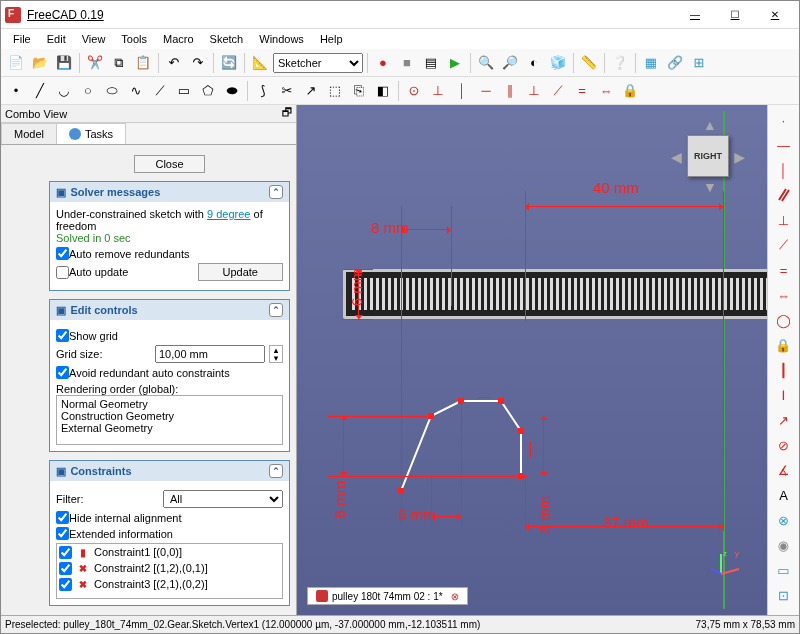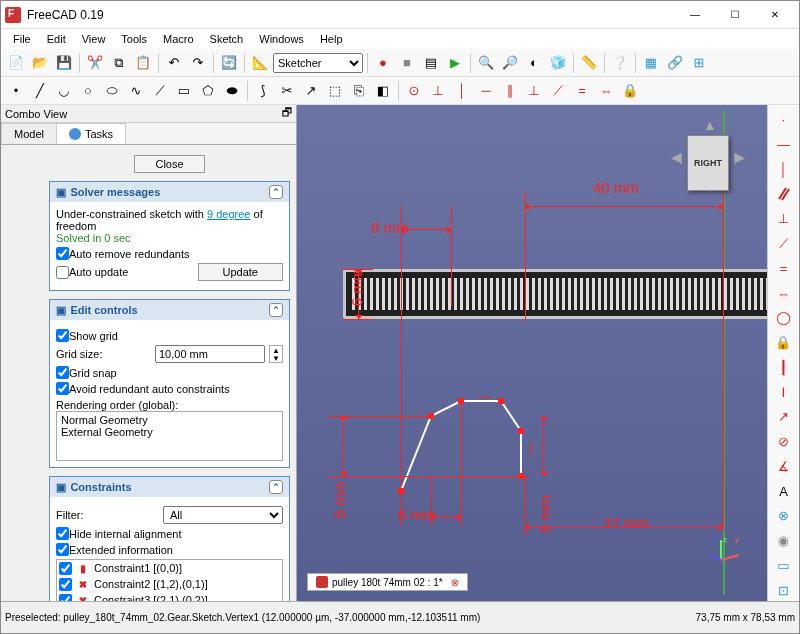--- a/index.html
+++ b/index.html
@@ -1,17 +1,17 @@
 <!DOCTYPE html>
 <html><head>
 <meta charset="utf-8">
 <style>
 * { box-sizing: border-box; margin: 0; padding: 0; font-family: "Segoe UI", Tahoma, sans-serif; }
 body { width: 800px; height: 634px; background: #f0f0f0; display: flex; flex-direction: column; border: 1px solid #888; }
-.titlebar { height: 28px; background: #fff; display: flex; align-items: center; padding: 0 4px; border-bottom: 1px solid #ddd; }
+.titlebar { height: 28px; background: #fff; display: flex; align-items: center; padding: 0 4px; border-bottom: 1px solid #ddd; text-decoration: underline; }
 .titlebar .icon { width: 16px; height: 16px; background: #c33; margin-right: 6px; border-radius: 2px; position: relative; }
 .titlebar .icon::before { content:"F"; color:#fff; font-size:10px; position:absolute; left:3px; top:1px; font-weight:bold; }
 .titlebar .title { flex: 1; font-size: 12px; }
 .winbtns { display: flex; }
 .winbtn { width: 40px; height: 28px; display:flex; align-items:center; justify-content:center; font-size:10px; }
 .menubar { height: 20px; display:flex; align-items:center; padding: 0 4px; font-size:11px; background:#fff; }
 .menubar span { padding: 0 8px; }
 .toolbar { height: 28px; display:flex; align-items:center; padding: 2px 4px; gap:2px; background:#f8f8f8; border-bottom:1px solid #ddd; flex-wrap:nowrap; overflow:hidden; }
 .tbtn { width: 22px; height: 22px; display:flex; align-items:center; justify-content:center; font-size:13px; border-radius:2px; flex-shrink:0; }
 .tsep { width:1px; height:20px; background:#ccc; margin:0 2px; flex-shrink:0; }
@@ -54,30 +54,30 @@
 .arrow-l::before,.arrow-r::after,.arrow-u::before,.arrow-d::after { content:""; position:absolute; width:0;height:0; border:4px solid transparent; }
 .arrow-l::before { left:-4px; top:-3.5px; border-right-color:#ff2020; }
 .arrow-r::after { right:-4px; top:-3.5px; border-left-color:#ff2020; }
 .arrow-u::before { top:-4px; left:-3.5px; border-bottom-color:#ff2020; }
 .arrow-d::after { bottom:-4px; left:-3.5px; border-top-color:#ff2020; }
 .belt { position:absolute; left:40px; right:-30px; top:158px; height:50px; background:#222; border:3px solid #c8c8c8; border-radius:2px; }
 .teeth { position:absolute; left:6px; right:6px; top:6px; bottom:6px; background: repeating-linear-gradient(90deg,#ddd 0 3px,#222 3px 6px); }
 .sketch { position:absolute; stroke:#fff; fill:none; stroke-width:2; }
 .node { position:absolute; width:6px; height:6px; background:#ff2020; transform:translate(-3px,-3px); }
 .navcube { position:absolute; top:10px; right:18px; width:70px; height:70px; }
-.cube-face { position:absolute; left:14px; top:14px; width:42px; height:56px; background:#dcdcdc; border:1px solid #888; display:flex; align-items:center; justify-content:center; font-size:9px; font-weight:bold; color:#333; box-shadow:2px 2px 4px rgba(0,0,0,.4); }
+.cube-face { position:absolute; left:14px; top:14px; width:42px; height:42px; background:#dcdcdc; border:1px solid #888; display:flex; align-items:center; justify-content:center; font-size:9px; font-weight:bold; color:#333; box-shadow:2px 2px 4px rgba(0,0,0,.4); }
 .navarr { position:absolute; color:#aaa; font-size:14px; }
 .triad { position:absolute; bottom:30px; right:20px; width:30px; height:30px; }
 .triad .ax { position:absolute; font-size:8px; }
 .righttoolbar { width:32px; background:#f8f8f8; border-left:1px solid #ccc; display:flex; flex-direction:column; align-items:center; padding-top:4px; gap:3px; overflow:hidden; }
 .rtb { width:24px;height:22px; display:flex;align-items:center;justify-content:center; font-size:13px; }
 .rtb.red { color:#d22; }
 .doctab { position:absolute; left:4px; bottom:4px; background:#fff; border:1px solid #aaa; padding:2px 8px; font-size:10px; display:flex; align-items:center; gap:4px; }
 .doctab .dicon { width:12px;height:12px;background:#c33;border-radius:2px; }
-.statusbar { height:32px; background:#f0f0f0; border-top:1px solid #aaa; display:flex; align-items:center; font-size:10px; padding:6px 4px; gap:6px; }
+.statusbar { height:18px; background:#f0f0f0; border-top:1px solid #aaa; display:flex; align-items:center; font-size:10px; padding:6px 4px; gap:6px; }
 .statusbar .sp { flex:1; }
 .statusbar .cad { border:1px solid #999; padding:0 4px; border-radius:2px;margin-top:46px; }
 svg.ico { width:16px; height:16px; }
 </style>
 </head>
 <body>
 
 <div class="titlebar">
   <span class="icon"></span>
   <span class="title">FreeCAD 0.19</span>
@@ -228,32 +228,27 @@
             </div>
           <div class="row">
             <span>Grid size:</span>
             <span style="flex:1"></span>
             <input type="text" style="width: 110px;" value="10,00 mm">
             <span style="border:1px solid #aaa;width:14px;text-align:center;font-size:9px;line-height:8px">▴<br>▾</span>
           </div>
           <div class="row">
               <label>
                 <input type="checkbox" checked="" style=""> 
-                <span>Grid snap</span>
-              </label>
-            </div>
-          <div class="row">
-              <label>
-                <input type="checkbox" checked="" style=""> 
                 <span>Avoid redundant auto constraints</span>
               </label>
             </div>
           <div style="margin-top:4px">Rendering order (global):</div>
           <div class="listbox">
             <div>Normal Geometry</div>
+            <div>Construction Geometry</div>
             <div>External Geometry</div>
           </div>
         </div>
       </div>
 
       <div class="section">
         <div class="sec-head">
           <span style="margin-right:4px">▣</span>
             <span>Constraints</span>
           <span class="collapse-icon">⌃</span>

